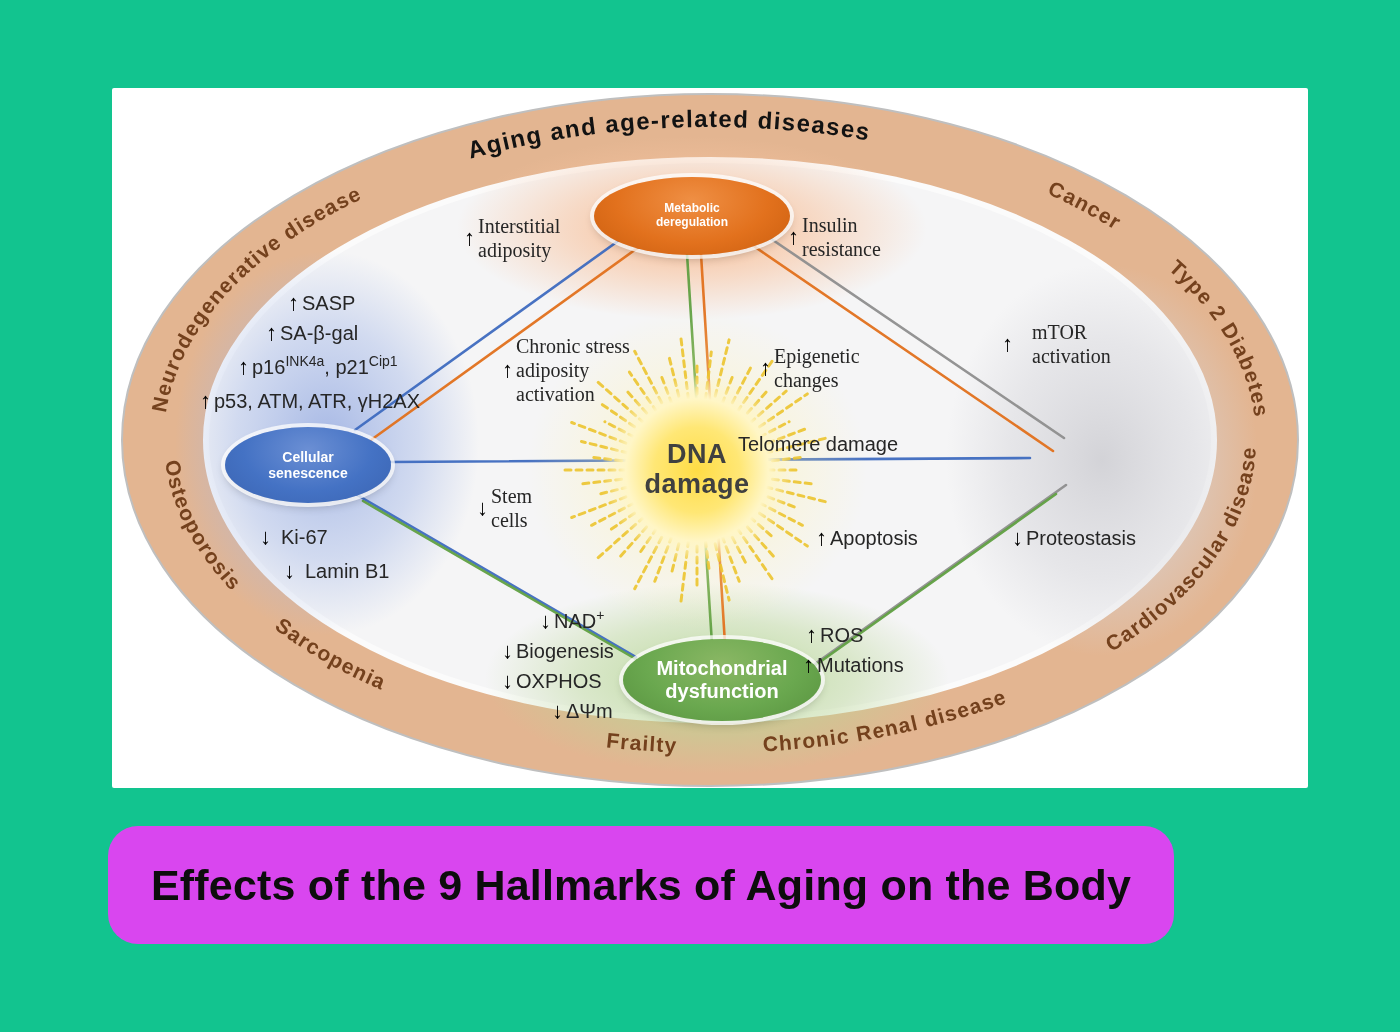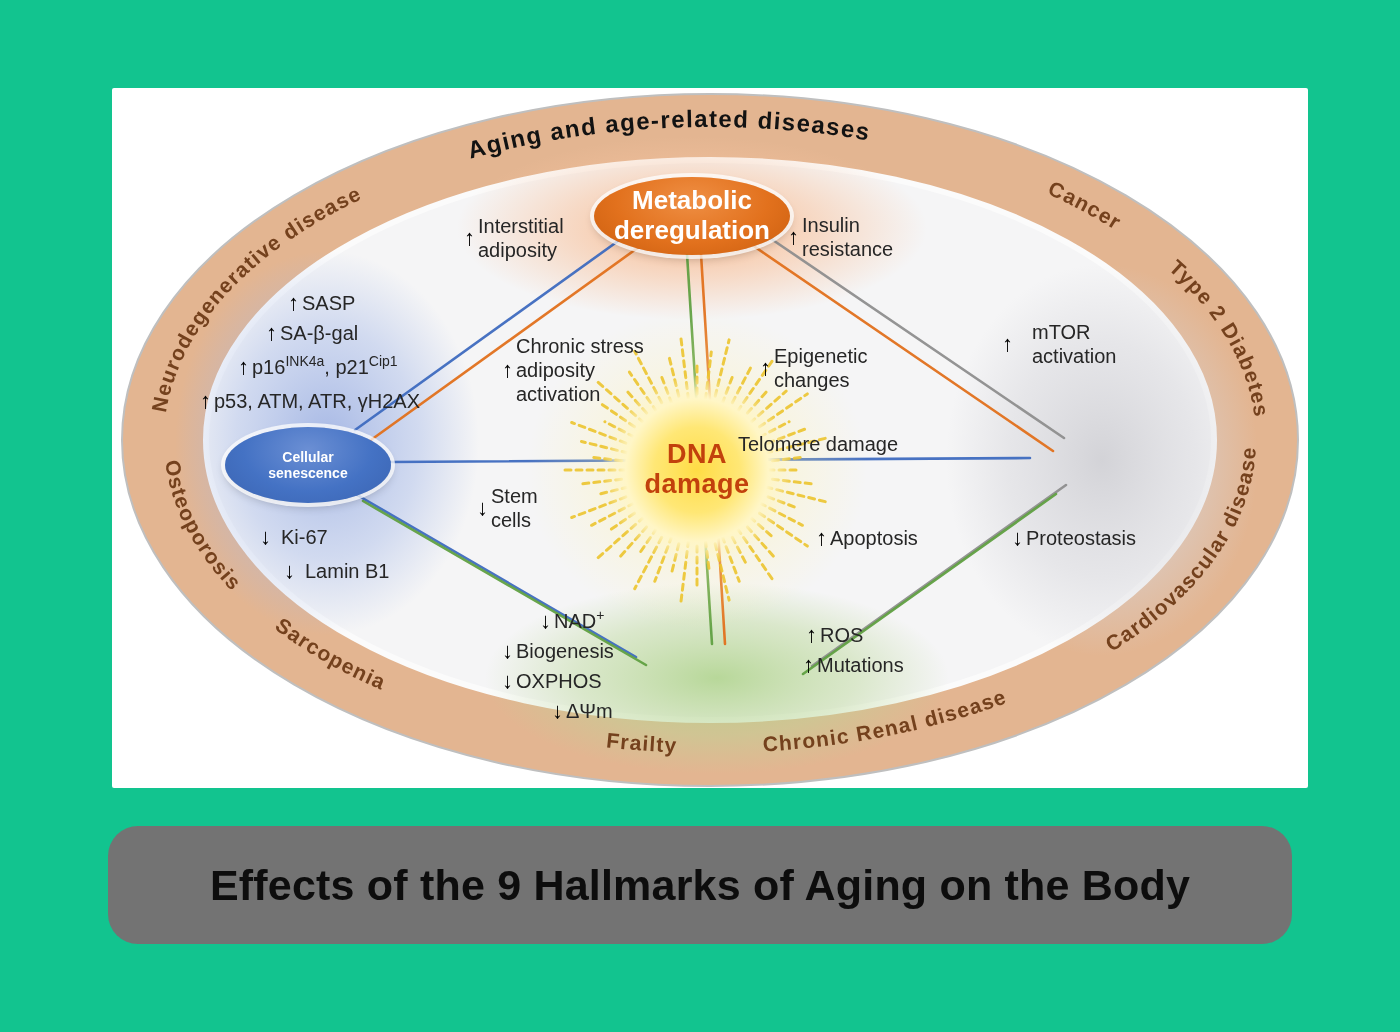--- a/index.html
+++ b/index.html
@@ -24,48 +24,48 @@
 
   #sun-rays line{stroke:#edc52f;stroke-width:3;stroke-dasharray:6 5;stroke-linecap:round;opacity:.9;}
 
   
   .node{
     position:absolute;border-radius:50%;display:flex;flex-direction:column;
     align-items:center;justify-content:center;color:#fff;font-weight:bold;
     text-align:center;line-height:1.15;
     box-shadow:0 0 0 4px rgba(255,255,255,.75), 0 4px 10px rgba(0,0,0,.22);
   }
-  .node-metabolic{left:482px;top:89px;width:196px;height:78px;font-size:26px;
+  .node-metabolic{left:482px;top:89px;width:196px;height:78px;font-size:12px;
     background:radial-gradient(ellipse at 50% 30%, #ef8f44 0%, #e2711d 55%, #c95d0e 100%);}
   .node-senescence{left:113px;top:339px;width:166px;height:76px;font-size:14px;
     background:radial-gradient(ellipse at 50% 30%, #6b8fd4 0%, #4472c4 55%, #3a63b0 100%);}
   .node-autophagy{left:916px;top:335px;width:164px;height:68px;font-size:20px;
     background:radial-gradient(ellipse at 50% 30%, #bdbdbd 0%, #9e9e9e 55%, #878787 100%);}
   .node-mitochondrial{left:511px;top:551px;width:198px;height:82px;font-size:20px;
     background:radial-gradient(ellipse at 50% 30%, #8ab764 0%, #6aa84f 55%, #57913e 100%);}
 
   .dna-label{
     position:absolute;left:495px;top:342px;width:180px;height:80px;
     display:flex;flex-direction:column;align-items:center;justify-content:center;
-    font-weight:bold;font-size:27px;color:#c2410c;letter-spacing:.5px;line-height:1.1;
+    font-weight:bold;font-size:27px;color:#404040;letter-spacing:.5px;line-height:1.1;
   }
 
   
   .ann{
     position:absolute;display:flex;align-items:center;gap:3px;
     color:#262626;font-size:20px;line-height:1.2;white-space:nowrap;
   }
   .ann .arr{font-weight:bold;font-size:22px;color:#000;}
   .ann.spaced .arr{margin-right:7px;}
-  .ann .lines{display:flex;flex-direction:column;align-items:flex-start;}
+  .ann .lines{display:flex;flex-direction:column;align-items:flex-start;font-family:Liberation Serif, serif;}
   .ann sup{font-size:14px;vertical-align:super;line-height:0;}
 
   .title-card{
-    position:absolute;left:108px;top:826px;width:1184px;height:118px;
-    background:#737373;border-radius:30px;
+    position:absolute;left:108px;top:826px;width:1066px;height:118px;
+    background:#d946ef;border-radius:30px;
     display:flex;align-items:center;justify-content:center;
   }
   .title-card .title{
     font-weight:bold;font-size:43px;color:#0d0d0d;letter-spacing:.2px;
   }
 </style>
 </head>
 <body>
 
 <div class="panel">
@@ -217,20 +217,24 @@
   </svg>
 
   <div class="node node-metabolic">
     <span>Metabolic</span>
     <span>deregulation</span>
   </div>
   <div class="node node-senescence">
     <span>Cellular</span>
     <span>senescence</span>
   </div>
+  <div class="node node-mitochondrial">
+    <span>Mitochondrial</span>
+    <span>dysfunction</span>
+  </div>
 
   <div class="dna-label">
     <span>DNA</span>
     <span>damage</span>
   </div>
 
   <div class="ann" style="left:352px;top:126px">
     <span class="arr">↑</span>
     <span class="lines">
       <span>Interstitial</span>

